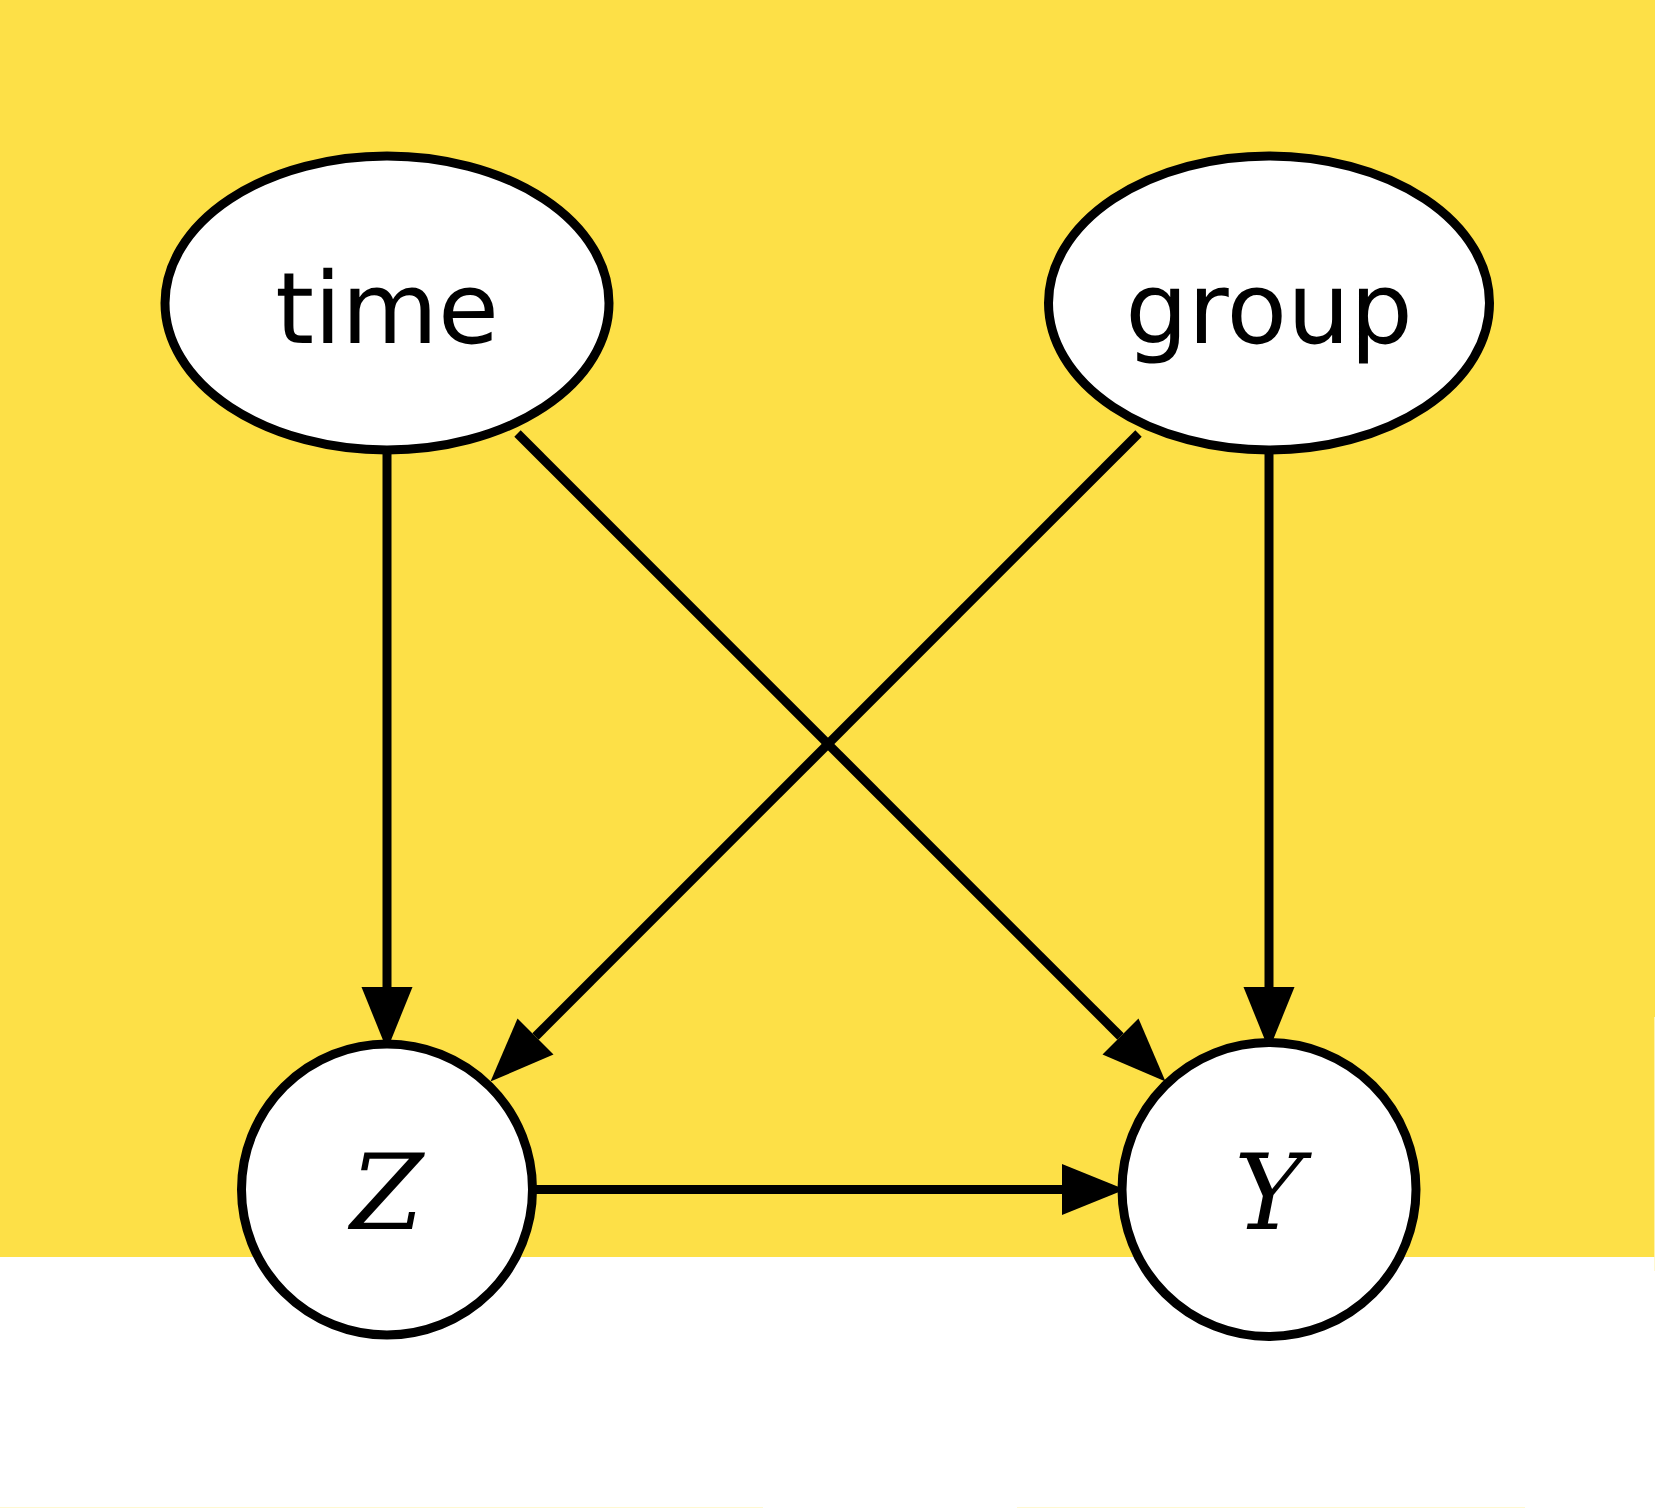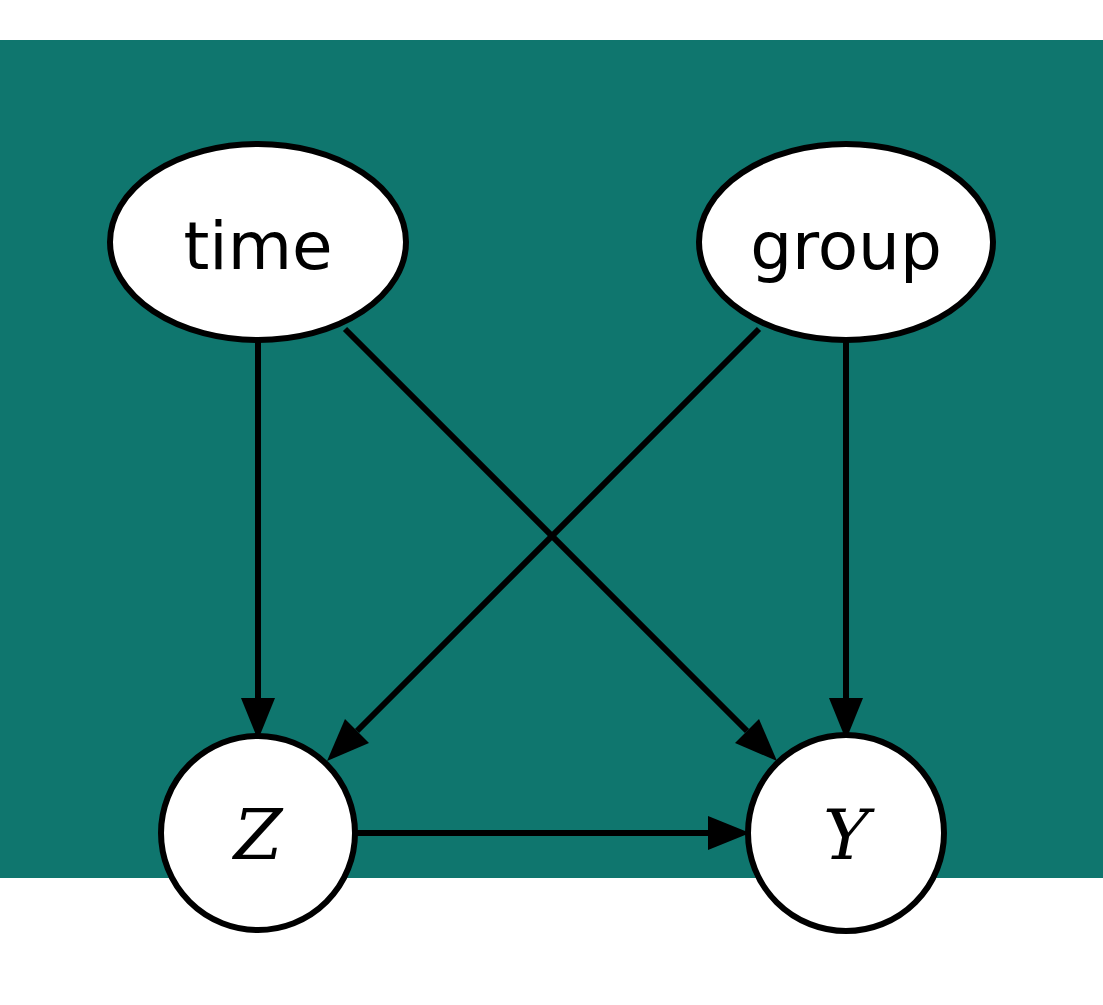--- a/index.html
+++ b/index.html
@@ -11,22 +11,21 @@
   body {
     width: 1103px;
     height: 1005px;
     overflow: hidden;
     font-family: "Liberation Sans", sans-serif;
   }
   #dag-root {
     position: relative;
     width: 1103px;
     height: 838px;
-    background: #0f766e;
-    margin-top: 40px;
+    background: #fde047;
   }
   svg#dag-svg {
     display: block;
     width: 1103px;
     height: 1005px;
   }
   .node-shape {
     fill: #ffffff;
     stroke: #000000;
     stroke-width: 6;

